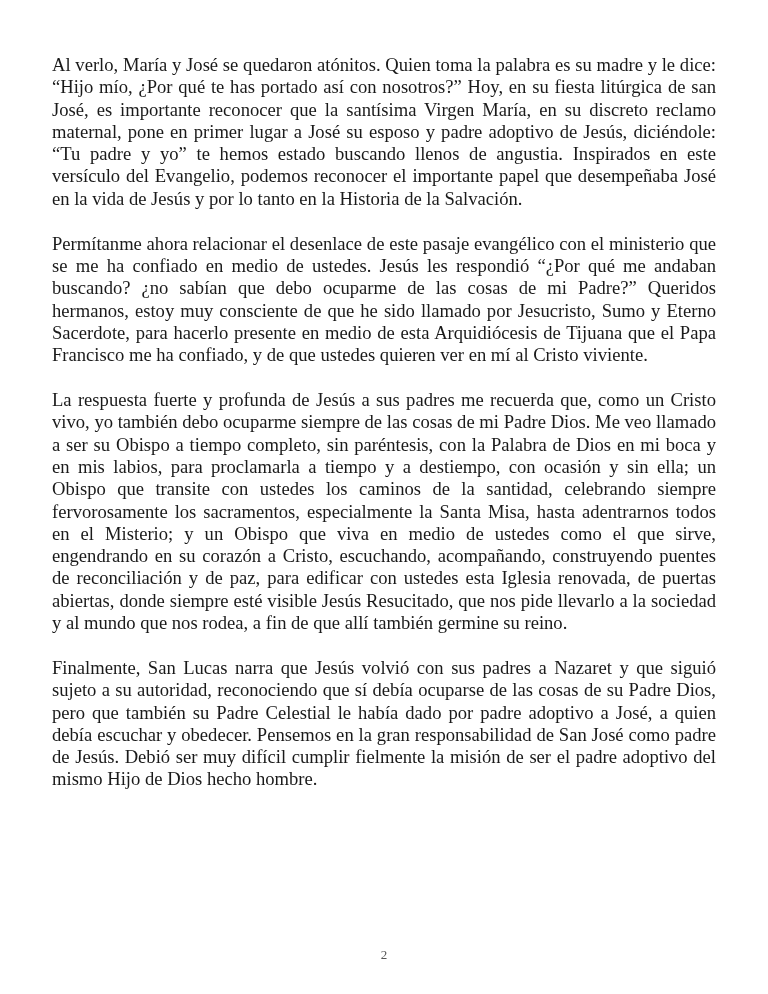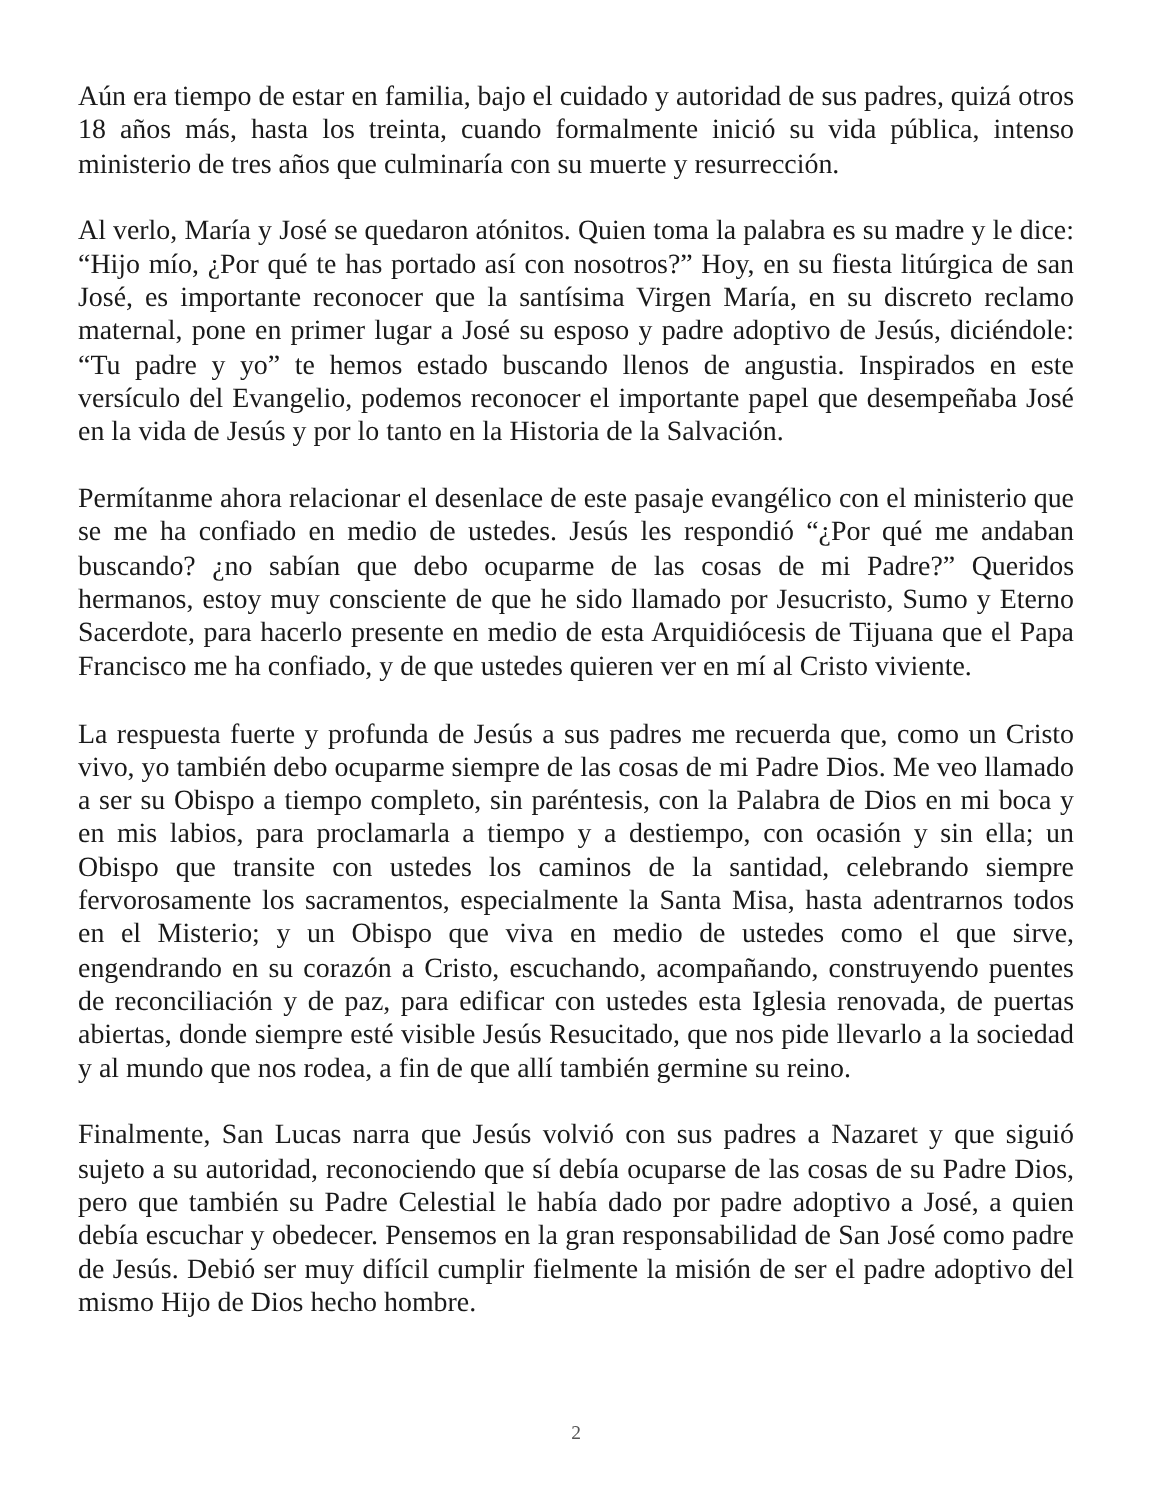--- a/index.html
+++ b/index.html
@@ -44,20 +44,19 @@
       font-family: "Liberation Serif", serif;
       font-size: 13px;
       color: #555555;
     }
   </style>
 </head>
 <body>
 
 <div class="page">
   <div class="content">
-    <p>Aún era tiempo de estar en familia, bajo el cuidado y autoridad de sus padres, quizá otros 18 años más, hasta los treinta, cuando formalmente inició su vida pública, intenso ministerio de tres años que culminaría con su muerte y resurrección.</p>
     <p>Al verlo, María y José se quedaron atónitos. Quien toma la palabra es su madre y le dice: “Hijo mío, ¿Por qué te has portado así con nosotros?” Hoy, en su fiesta litúrgica de san José, es importante reconocer que la santísima Virgen María, en su discreto reclamo maternal, pone en primer lugar a José su esposo y padre adoptivo de Jesús, diciéndole: “Tu padre y yo” te hemos estado buscando llenos de angustia. Inspirados en este versículo del Evangelio, podemos reconocer el importante papel que desempeñaba José en la vida de Jesús y por lo tanto en la Historia de la Salvación.</p>
     <p>Permítanme ahora relacionar el desenlace de este pasaje evangélico con el ministerio que se me ha confiado en medio de ustedes. Jesús les respondió “¿Por qué me andaban buscando? ¿no sabían que debo ocuparme de las cosas de mi Padre?” Queridos hermanos, estoy muy consciente de que he sido llamado por Jesucristo, Sumo y Eterno Sacerdote, para hacerlo presente en medio de esta Arquidiócesis de Tijuana que el Papa Francisco me ha confiado, y de que ustedes quieren ver en mí al Cristo viviente.</p>
     <p>La respuesta fuerte y profunda de Jesús a sus padres me recuerda que, como un Cristo vivo, yo también debo ocuparme siempre de las cosas de mi Padre Dios. Me veo llamado a ser su Obispo a tiempo completo, sin paréntesis, con la Palabra de Dios en mi boca y en mis labios, para proclamarla a tiempo y a destiempo, con ocasión y sin ella; un Obispo que transite con ustedes los caminos de la santidad, celebrando siempre fervorosamente los sacramentos, especialmente la Santa Misa, hasta adentrarnos todos en el Misterio; y un Obispo que viva en medio de ustedes como el que sirve, engendrando en su corazón a Cristo, escuchando, acompañando, construyendo puentes de reconciliación y de paz, para edificar con ustedes esta Iglesia renovada, de puertas abiertas, donde siempre esté visible Jesús Resucitado, que nos pide llevarlo a la sociedad y al mundo que nos rodea, a fin de que allí también germine su reino.</p>
     <p>Finalmente, San Lucas narra que Jesús volvió con sus padres a Nazaret y que siguió sujeto a su autoridad, reconociendo que sí debía ocuparse de las cosas de su Padre Dios, pero que también su Padre Celestial le había dado por padre adoptivo a José, a quien debía escuchar y obedecer. Pensemos en la gran responsabilidad de San José como padre de Jesús. Debió ser muy difícil cumplir fielmente la misión de ser el padre adoptivo del mismo Hijo de Dios hecho hombre.</p>
   </div>
   <div class="page-number">2</div>
 </div>
 
 </body></html>

